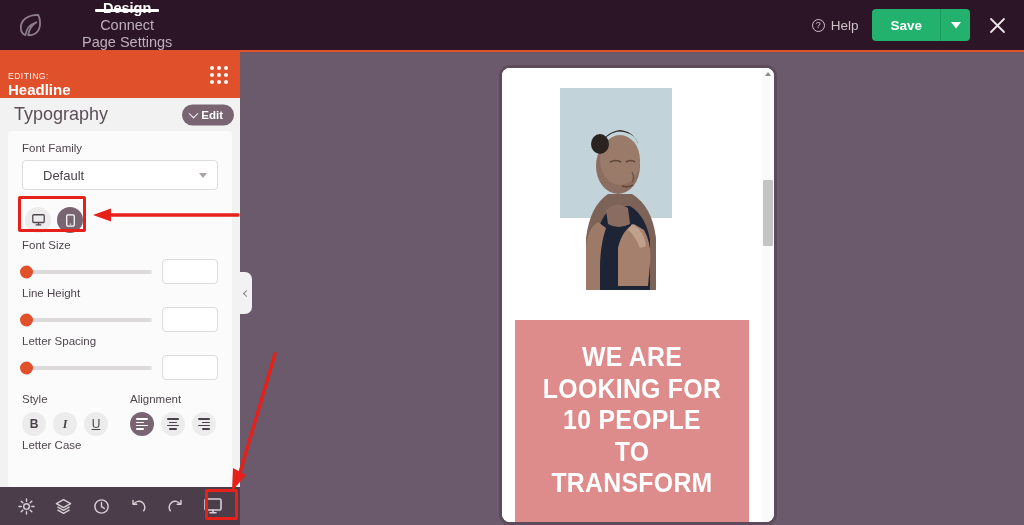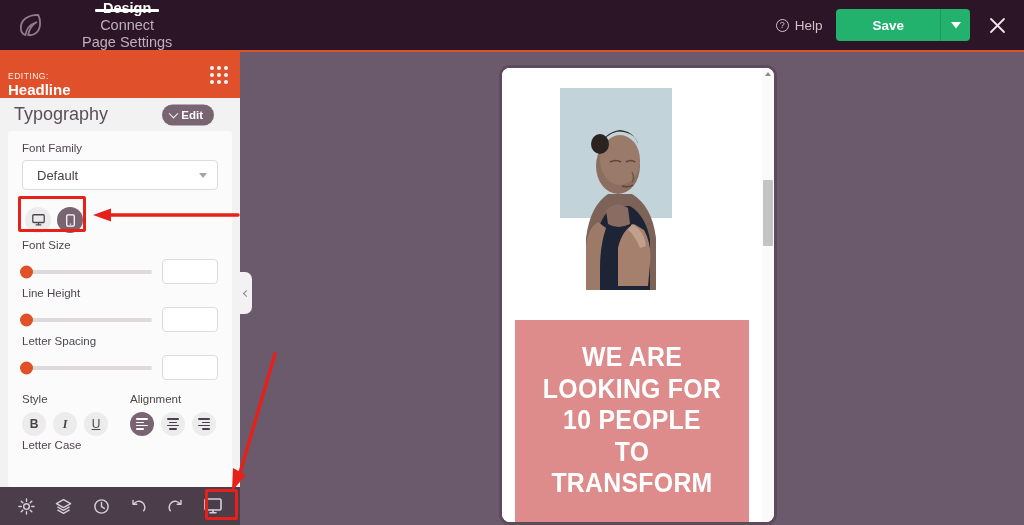--- a/index.html
+++ b/index.html
@@ -32,21 +32,21 @@
   .top-right { margin-left: auto; display: flex; align-items: center; padding-right: 14px; gap: 14px; }
   .help-btn { display: flex; align-items: center; gap: 6px; color: #cfc2cb; font-size: 13.5px; cursor: pointer; }
   .help-circ {
     width: 13px; height: 13px; border: 1.4px solid #cfc2cb; border-radius: 50%;
     display: flex; align-items: center; justify-content: center;
     font-size: 9px; line-height: 1; color: #cfc2cb;
   }
   .save-group { display: flex; height: 32px; border-radius: 4px; overflow: hidden; }
   .save-btn {
     background: #23b26d; color: #fff; font-size: 13.5px; font-weight: bold;
-    padding: 0 36px; display: flex; align-items: center; cursor: pointer;
+    padding: 0 18px; display: flex; align-items: center; cursor: pointer;
   }
   .save-caret {
     background: #23b26d; width: 30px; display: flex; align-items: center; justify-content: center;
     border-left: 1px solid #1a9a5c; cursor: pointer;
   }
   .preview-btn {
     height: 32px; padding: 0 18px; display: flex; align-items: center;
     border: 1px solid #6e5c68; border-radius: 4px; color: #ece6ea;
     font-size: 13.5px; cursor: pointer;
   }
@@ -66,33 +66,33 @@
   .editing-name { font-size: 15px; font-weight: bold; margin-top: 1px; }
   .dot-grid {
     position: absolute; right: 12px; top: 50%; transform: translateY(-50%);
     display: grid; grid-template-columns: repeat(3, 4px); gap: 3px; cursor: grab;
   }
   .dot-grid i { width: 4px; height: 4px; background: #fff; border-radius: 50%; display: block; opacity:.95; }
 
   .sec-head { height: 33px; display: flex; align-items: center; padding: 0 14px; position: relative; }
   .sec-title { font-size: 18px; color: #5b4f59; }
   .edit-pill {
-    position: absolute; right: 26px; top: 50%; transform: translateY(-50%);
+    position: absolute; right: 6px; top: 50%; transform: translateY(-50%);
     background: #796472; color: #fff; font-size: 11.5px; font-weight: bold;
     border-radius: 11px; height: 21px; padding: 0 11px 0 8px;
     display: flex; align-items: center; gap: 4px; cursor: pointer;
   }
   .chev-d { width: 7px; height: 7px; border-right: 1.6px solid #fff; border-bottom: 1.6px solid #fff;
             transform: rotate(45deg) translate(-1px,-1px); }
 
   .panel-body { background: #fbfbfb; margin: 0 8px; border-radius: 3px; padding: 11px 14px 0 14px; height: 356px; }
   .fld-label { font-size: 11.5px; color: #4f464d; margin-bottom: 6px; }
   .select-box {
     height: 30px; border: 1px solid #dcdcdc; border-radius: 4px; background: #fff;
-    display: flex; align-items: center; padding: 0 14px; font-size: 13px; color: #4a434a;
+    display: flex; align-items: center; padding: 0 20px; font-size: 13px; color: #4a434a;
     position: relative; cursor: pointer;
   }
   .select-caret {
     position: absolute; right: 10px; width: 0; height: 0;
     border-left: 4.5px solid transparent; border-right: 4.5px solid transparent;
     border-top: 5px solid #a9a2a8;
   }
 
   
   .dev-toggle-wrap { margin-top: 14px; display: inline-flex; gap: 6px; padding: 3px; }

